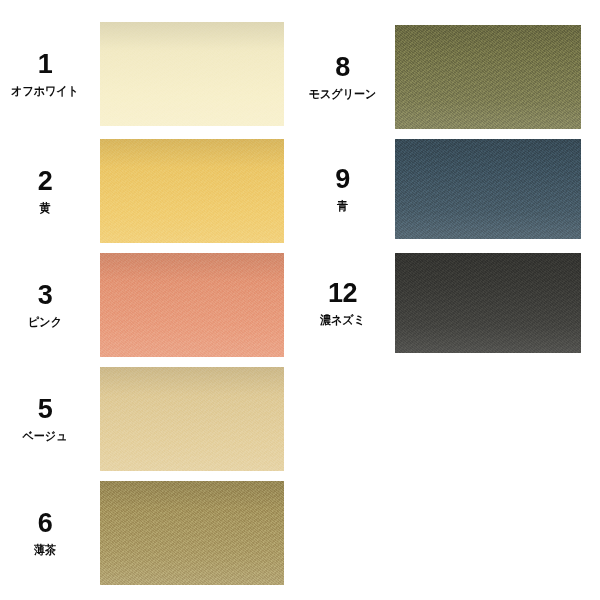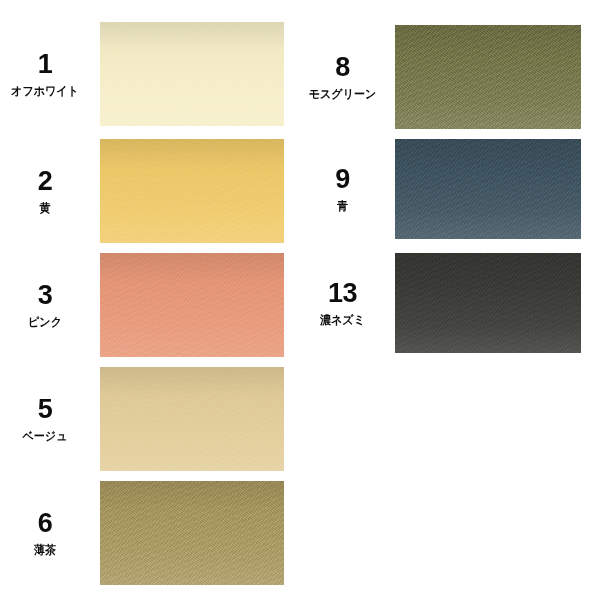--- a/index.html
+++ b/index.html
@@ -150,19 +150,19 @@
       </div>
       <div class="swatch-row" style="top: 139px; left: 0px; width: 300px; height: 100px;">
         <div class="label-block" style="width: 85px;">
           <span class="swatch-number">9</span>
           <span class="swatch-name">青</span>
         </div>
         <div class="swatch-chip texture-hard" style="width: 186px; height: 100px; background-color: rgb(62, 83, 96);"></div>
       </div>
       <div class="swatch-row" style="top: 253px; left: 0px; width: 300px; height: 100px;">
         <div class="label-block" style="width: 85px;">
-          <span class="swatch-number">13</span>
+          <span class="swatch-number">12</span>
           <span class="swatch-name">濃ネズミ</span>
         </div>
         <div class="swatch-chip texture-hard" style="width: 186px; height: 100px; background-color: rgb(58, 58, 54);"></div>
       </div>
     </div>
 </div>
 
 </body></html>

